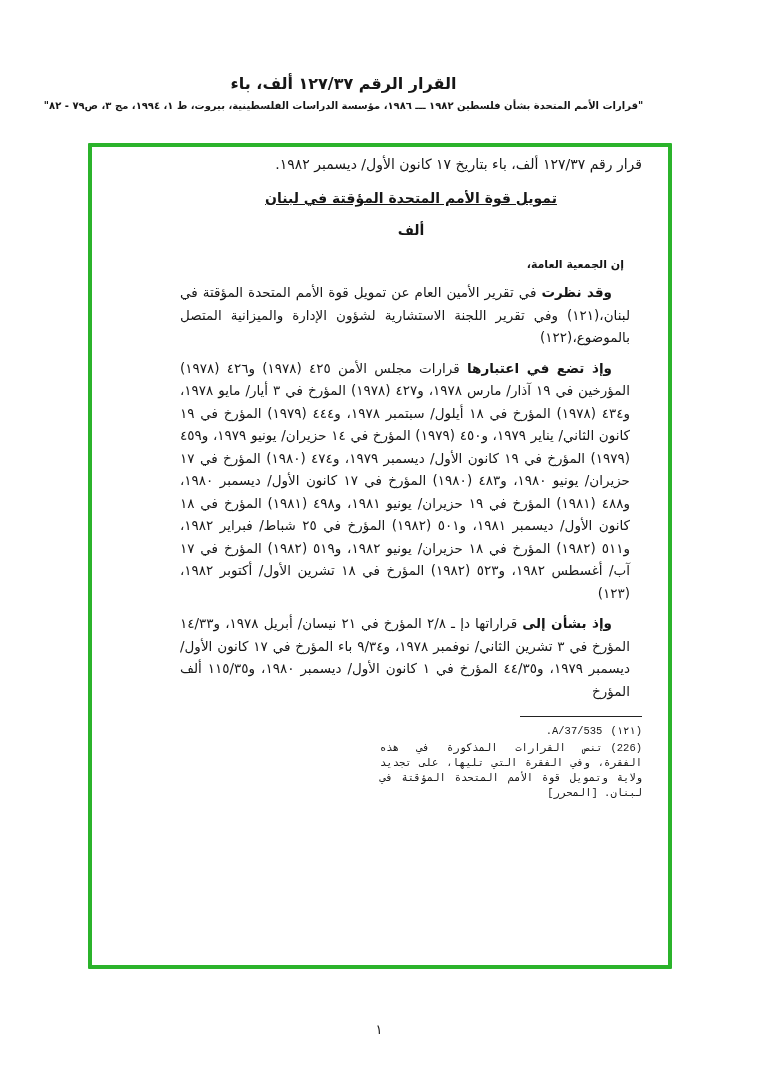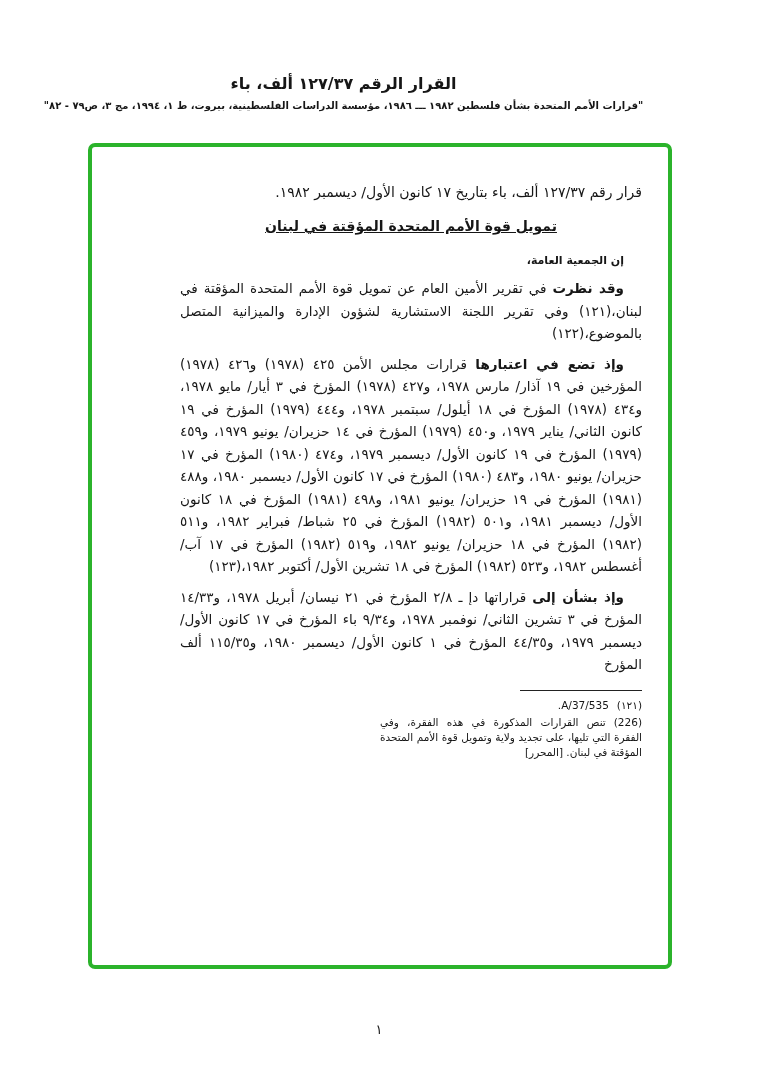--- a/index.html
+++ b/index.html
@@ -15,36 +15,36 @@
     position: absolute; top: 74px; left: 0; width: 687px;
     text-align: center; direction: rtl;
   }
   .res-number-title { font-size: 16px; font-weight: 700; margin: 0 0 7px 0; }
   .source-citation { font-size: 10px; font-weight: 700; margin: 0; }
   .frame {
     position: absolute; left: 88px; top: 143px;
     width: 584px; height: 826px;
     box-sizing: border-box;
     border: 4px solid #2bb32b;
-    border-radius: 7px;
+    border-radius: 1px;
     direction: rtl;
-    padding: 33px 26px 0 88px;
+    padding: 5px 26px 0 88px;
     overflow: hidden;
   }
   .res-heading { font-size: 14px; line-height: 24px; text-align: justify; margin: 0 0 8px 0; }
   .res-title   { font-size: 14px; font-weight: 700; text-align: center; margin: 14px 0 16px 0; text-decoration: underline; }
   .res-section { font-size: 14px; font-weight: 700; text-align: center; margin: 0 0 16px 0; }
   .res-opening { font-size: 11px; font-weight: 700; line-height: 22px; text-indent: 18px; margin: 0 0 5px 0; }
   .para {
     font-size: 13.5px; line-height: 22.5px;
     text-align: justify; text-indent: 18px;
-    margin: 0 0 8px 0;
+    margin: 0 12px 8px 0;
   }
   .para .lead { font-weight: 700; }
-  .footnotes { margin-top: 14px; width: 262px; font-size: 10.5px; line-height: 15px; }
+  .footnotes { margin-top: 14px; width: 262px; font-size: 10.5px; line-height: 15px; font-family: Liberation Mono, monospace; }
   .fn-rule { width: 122px; border-top: 1px solid #222; margin: 0 0 7px 0; }
   .fn { text-align: justify; margin: 0 0 2px 0; }
   .fn-num { margin-left: 8px; white-space: nowrap; }
   .page-num {
     position: absolute; top: 1022px; left: 0; width: 758px;
     text-align: center; font-size: 13px;
   }
 </style>
 </head>
 <body>
@@ -55,20 +55,21 @@
     <h1 class="res-number-title">القرار الرقم ١٢٧/٣٧ ألف، باء</h1>
     <p class="source-citation">"قرارات الأمم المتحدة بشأن فلسطين ١٩٨٢ ـــ ١٩٨٦، مؤسسة الدراسات الفلسطينية، بيروت، ط ١، ١٩٩٤، مج ٣، ص٧٩ - ٨٢"</p>
   </header>
 
   <section class="frame" style="border-color: rgb(43, 179, 43);">
 
     <p class="res-heading">قرار رقم ١٢٧/٣٧ ألف، باء بتاريخ ١٧ كانون الأول/ ديسمبر ١٩٨٢.</p>
 
     <p class="res-title">تمويل قوة الأمم المتحدة المؤقتة في لبنان</p>
 
+    <p class="res-section">ألف</p>
 
     <p class="res-opening">إن الجمعية العامة،</p>
 
     <p class="para">
       <span class="lead">وقد نظرت</span><span> في تقرير الأمين العام عن تمويل قوة الأمم المتحدة المؤقتة في لبنان،(١٢١) وفي تقرير اللجنة الاستشارية لشؤون الإدارة والميزانية المتصل بالموضوع،(١٢٢)</span>
     </p>
 
     <p class="para">
       <span class="lead">وإذ تضع في اعتبارها</span><span> قرارات مجلس الأمن ٤٢٥ (١٩٧٨) و٤٢٦ (١٩٧٨) المؤرخين في ١٩ آذار/ مارس ١٩٧٨، و٤٢٧ (١٩٧٨) المؤرخ في ٣ أيار/ مايو ١٩٧٨، و٤٣٤ (١٩٧٨) المؤرخ في ١٨ أيلول/ سبتمبر ١٩٧٨، و٤٤٤ (١٩٧٩) المؤرخ في ١٩ كانون الثاني/ يناير ١٩٧٩، و٤٥٠ (١٩٧٩) المؤرخ في ١٤ حزيران/ يونيو ١٩٧٩، و٤٥٩ (١٩٧٩) المؤرخ في ١٩ كانون الأول/ ديسمبر ١٩٧٩، و٤٧٤ (١٩٨٠) المؤرخ في ١٧ حزيران/ يونيو ١٩٨٠، و٤٨٣ (١٩٨٠) المؤرخ في ١٧ كانون الأول/ ديسمبر ١٩٨٠، و٤٨٨ (١٩٨١) المؤرخ في ١٩ حزيران/ يونيو ١٩٨١، و٤٩٨ (١٩٨١) المؤرخ في ١٨ كانون الأول/ ديسمبر ١٩٨١، و٥٠١ (١٩٨٢) المؤرخ في ٢٥ شباط/ فبراير ١٩٨٢، و٥١١ (١٩٨٢) المؤرخ في ١٨ حزيران/ يونيو ١٩٨٢، و٥١٩ (١٩٨٢) المؤرخ في ١٧ آب/ أغسطس ١٩٨٢، و٥٢٣ (١٩٨٢) المؤرخ في ١٨ تشرين الأول/ أكتوبر ١٩٨٢،(١٢٣)</span>
     </p>

